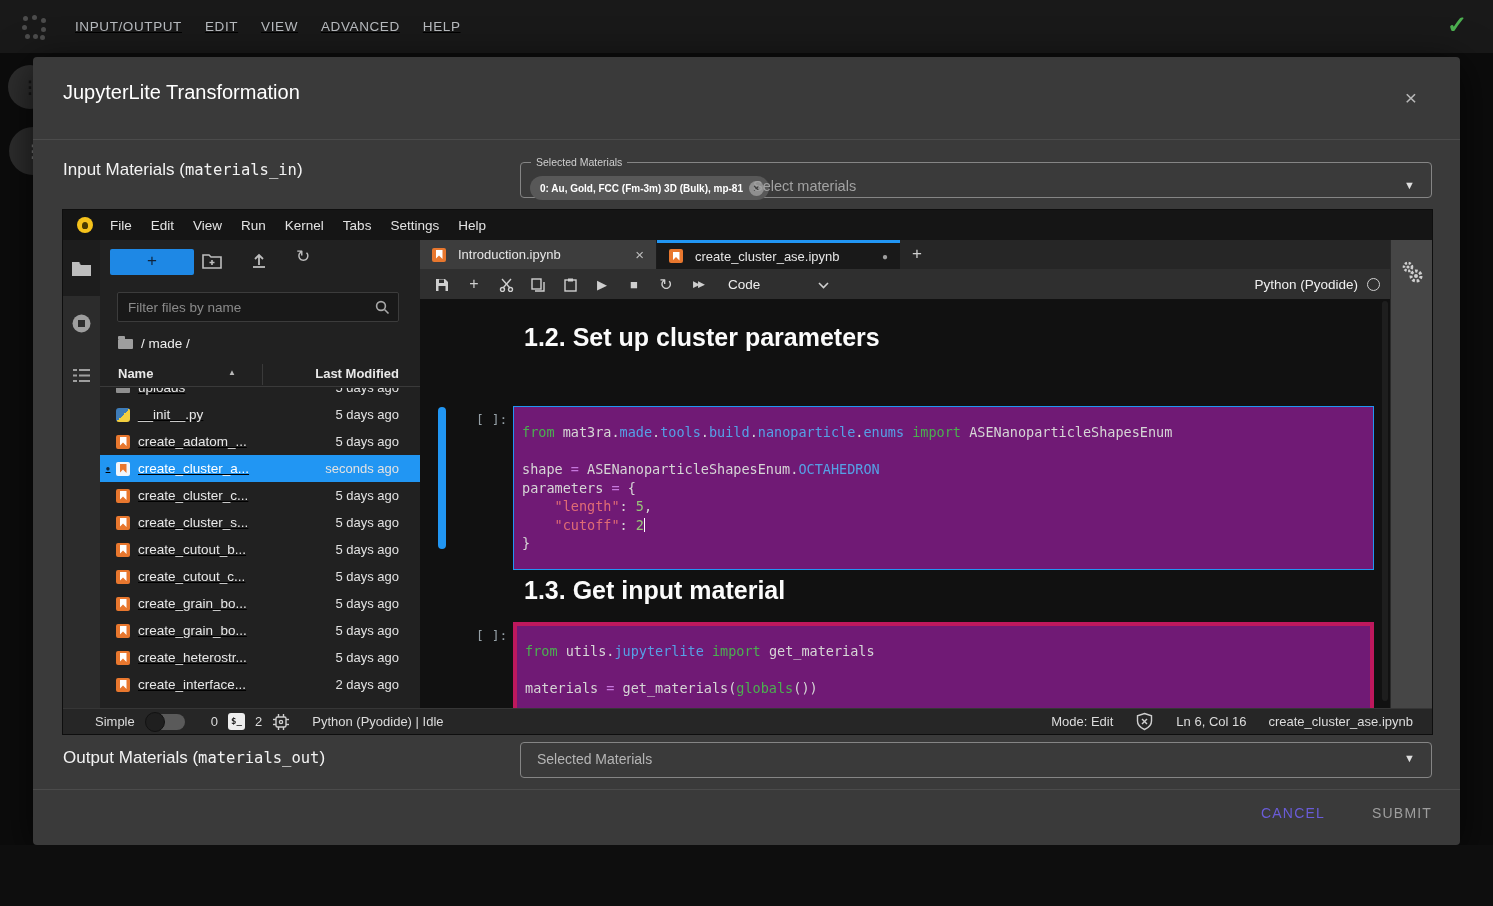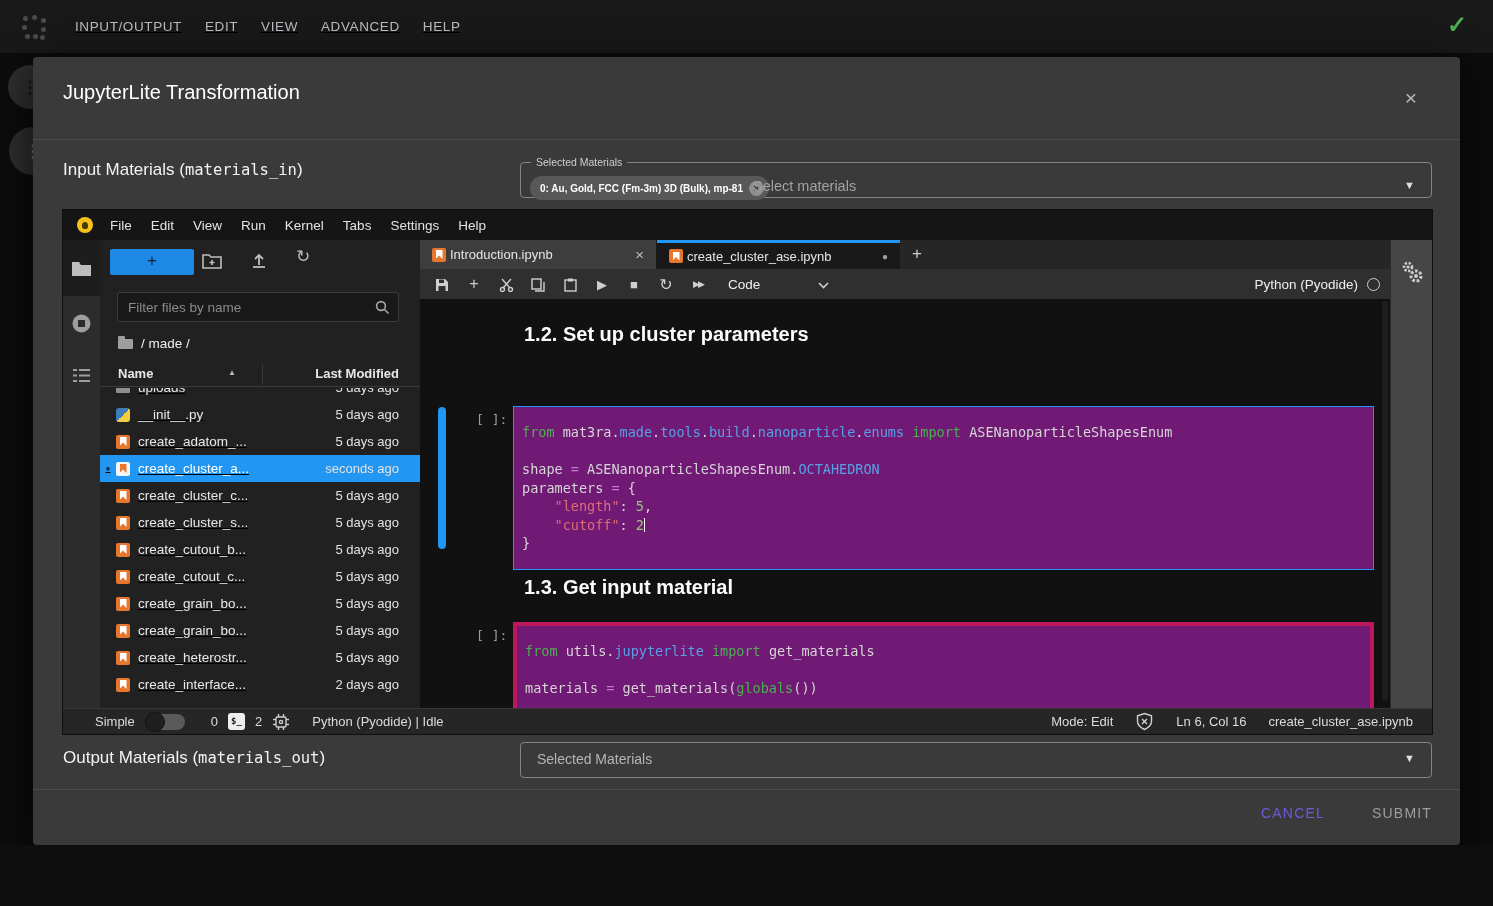--- a/index.html
+++ b/index.html
@@ -82,36 +82,36 @@
   .nb-ic::after { content:""; position:absolute; left:3.5px; top:2.5px; width:7px; height:9px; background:#fff; clip-path:polygon(0 0,100% 0,100% 100%,50% 62%,0 100%); }
   .nb-ic.white { background:#f2f6fb; }
   .nb-ic.white::after { background:var(--nb-orange); }
   .py-ic { width:14px; height:14px; border-radius:3px; background:linear-gradient(135deg,#3e7cb8 50%,#f3cf3f 50%); flex:0 0 14px; }
   .fold-sm { width:14px; height:10px; background:#8f8f8f; border-radius:1px; position:relative; flex:0 0 14px; }
   .fold-sm::before { content:""; position:absolute; left:0; top:-3px; width:6px; height:3px; background:#8f8f8f; }
 
   
   .npanel { left:357px; top:30px; width:970px; height:468px; background:#111; }
   .ntabbar { position:absolute; left:0; top:0; width:970px; height:29px; background:#262626; display:flex; }
-  .ntab { position:relative; height:29px; display:flex; align-items:center; padding:0 12px; gap:4px; font-size:13px; color:#e6e6e6; cursor:pointer; }
+  .ntab { position:relative; height:29px; display:flex; align-items:center; padding:0 12px; gap:12px; font-size:13px; color:#e6e6e6; cursor:pointer; }
   .ntab.inactive { background:#3d3d3d; width:237px; border-right:1px solid #1c1c1c; }
   .ntab.active { background:#191919; width:243px; border-top:3px solid var(--accent); }
   .ntab .tclose { margin-left:auto; color:#bdbdbd; font-size:15px; cursor:pointer; }
   .ntab .tdirty { margin-left:auto; color:#9e9e9e; font-size:10px; }
   .newtab { height:29px; width:34px; color:#cfcfcf; font-size:17px; text-align:center; line-height:28px; cursor:pointer; }
   .ntoolbar { position:absolute; left:0; top:29px; width:970px; height:30px; background:#2f2f2f; display:flex; align-items:center; color:#cfcfcf; }
   .tool-ic { width:32px; text-align:center; font-size:13px; cursor:pointer; flex:0 0 32px; }
   .tool-ic svg { vertical-align:middle; }
   .mode-dd { margin-left:14px; font-size:13.5px; color:#efefef; cursor:pointer; }
   .mode-chev { margin-left:58px; cursor:pointer; }
   .kernel-area { margin-left:auto; display:flex; align-items:center; gap:9px; margin-right:10px; cursor:pointer; }
   .kernel-name { font-size:13.5px; color:#efefef; }
   .kernel-circle { width:13px; height:13px; border:1.5px solid #cfcfcf; border-radius:50%; }
   .ncontent { position:absolute; left:0; top:59px; width:970px; height:409px; background:#111; }
-  .nb-h2 { position:absolute; left:104px; font-size:20px; font-weight:bold; color:#fbfbfb; }
+  .nb-h2 { position:absolute; left:104px; font-size:25px; font-weight:bold; color:#fbfbfb; }
   .nb-p { position:absolute; left:104px; font-size:14.5px; color:#ececec; }
   .nb-p a { color:var(--link); text-decoration:none; cursor:pointer; }
   .cellbar { position:absolute; left:18px; width:8px; border-radius:4px; background:var(--accent); cursor:pointer; }
   .prompt { position:absolute; font-size:13px; color:var(--prompt); font-family:"DejaVu Sans Mono",monospace; }
   .codecell { position:absolute; left:93px; width:861px; background:#701a75; padding:16px 8px; cursor:text; }
   .codecell.active { border:1px solid var(--accent); }
   .codecell.idle { border:4px solid #be185d; }
   .code-line { font-family:"DejaVu Sans Mono",monospace; font-size:13.5px; line-height:18.5px; white-space:pre; color:var(--fg); }
   .tk-kw{color:var(--kw);} .tk-prop{color:var(--prop);} .tk-str{color:var(--str);}
   .tk-num{color:var(--num);} .tk-op{color:var(--op);} .tk-fg{color:var(--fg);}

